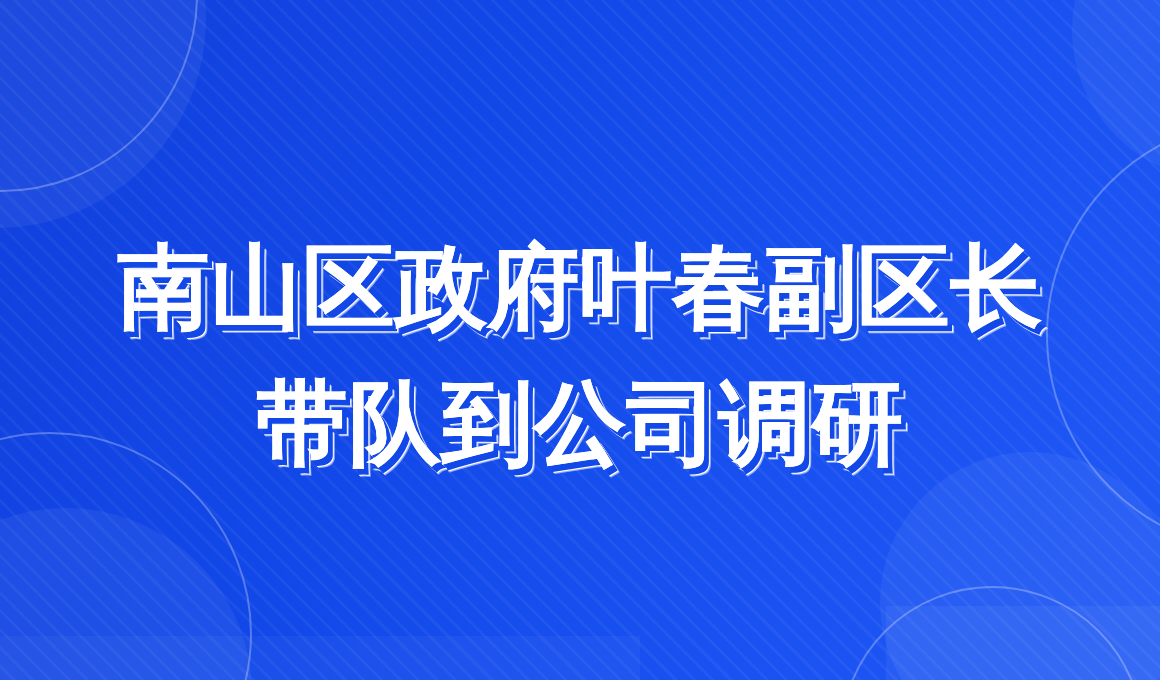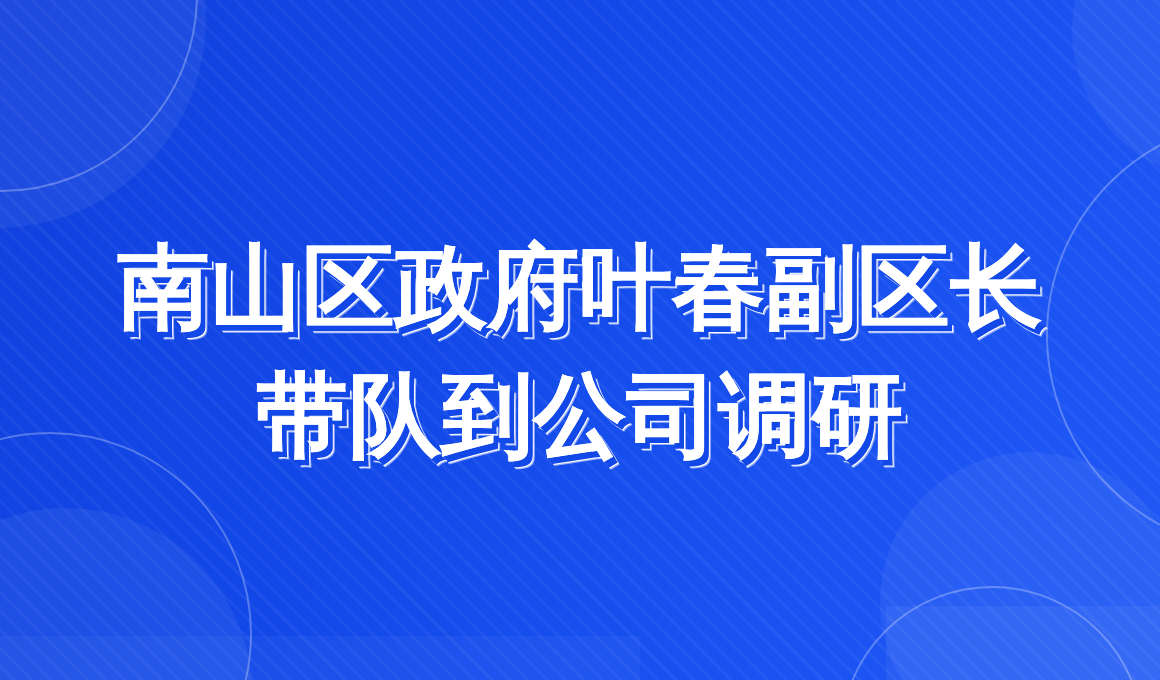--- a/index.html
+++ b/index.html
@@ -93,21 +93,21 @@
     letter-spacing: 0.5px;
     white-space: nowrap;
     position: relative;
     
     text-shadow:
        5px 6px 0 rgba(18,72,232,1),
        6px 7px 0 rgba(255,255,255,0.95),
        7px 8px 0 rgba(255,255,255,0.55);
     -webkit-text-stroke: 0.5px #ffffff;
   }
-  .line-2 { margin-top: 4px; }
+  .line-2 { margin-top: 12px; }
 </style>
 </head>
 <body>
 
 <div id="poster">
 
   <div class="deco">
     <div class="blob blob-tl"></div>
     <div class="ring ring-tl"></div>
 

